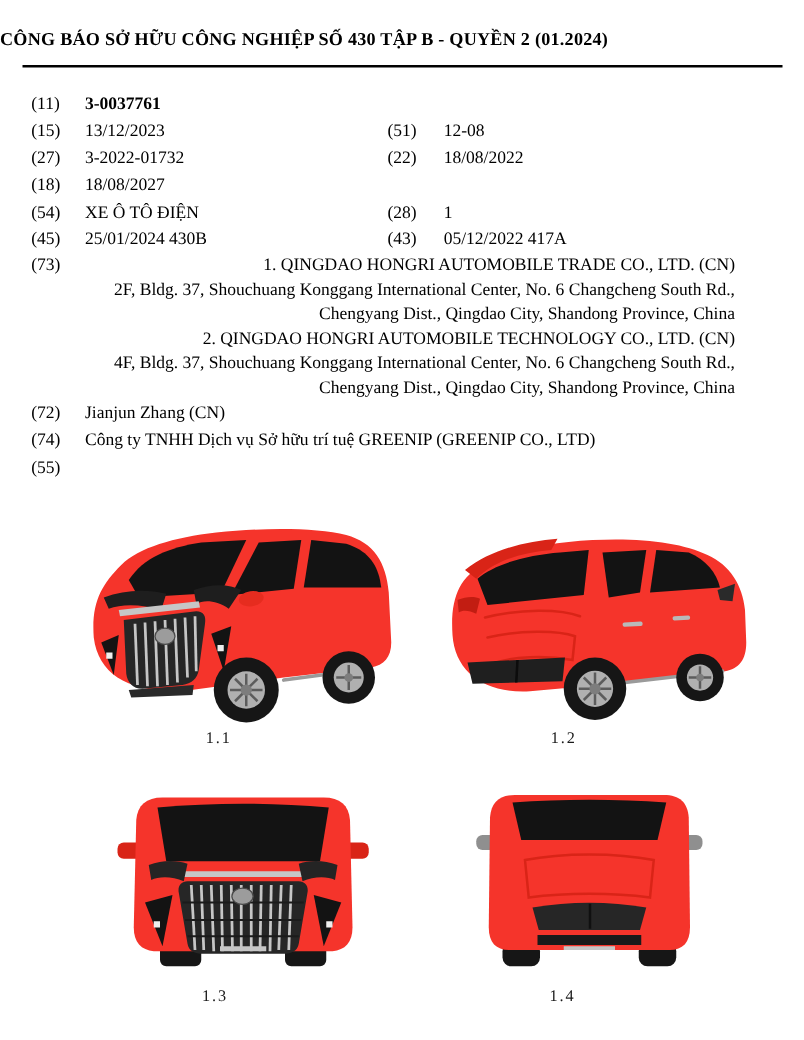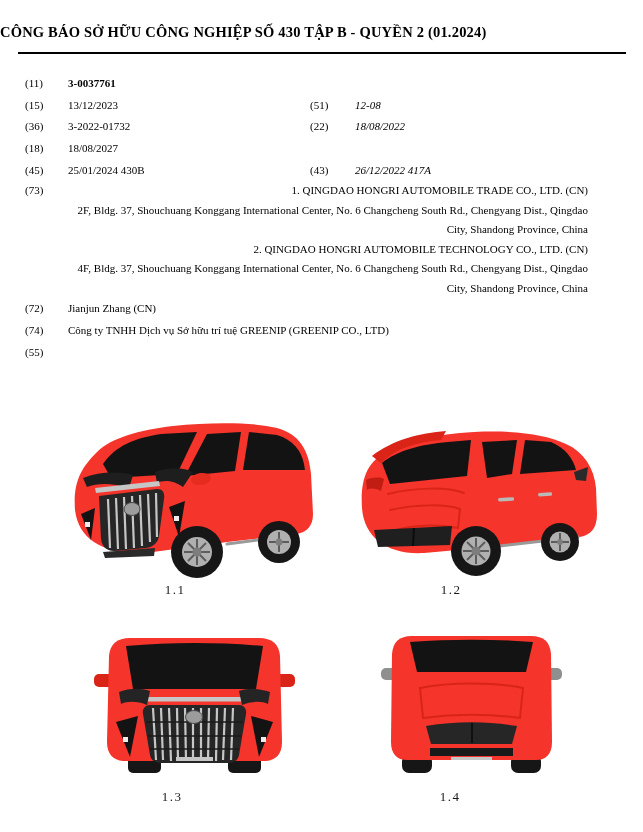--- a/index.html
+++ b/index.html
@@ -7,26 +7,26 @@
     position:relative; width:643px; height:832px; background:#ffffff;
     font-family:"Liberation Serif","DejaVu Serif",serif; color:#000;
     overflow:hidden;
   }
   .header {
     position:absolute; top:24px; left:0; width:643px; text-align:left;
     font-weight:bold; font-size:14.5px; letter-spacing:0.2px;
   }
   .rule { position:absolute; top:52px; left:18px; width:608px; border-top:2px solid #000; }
 
-  .fields { position:absolute; top:64px; left:0; width:643px; font-size:11px; padding-top:9px; }
+  .fields { position:absolute; top:64px; left:0; width:643px; font-size:14px; padding-top:9px; }
   .frow { position:relative; height:21.7px; line-height:21.7px; }
   .fc  { position:absolute; left:25px; }
   .fv  { position:absolute; left:68px; }
   .rc  { position:absolute; left:310px; }
-  .rv  { position:absolute; left:355px;font-style:italic; }
+  .rv  { position:absolute; left:355px; }
   .bold { font-weight:bold; }
 
   .block { position:relative; line-height:19.5px;text-align:right; }
   .block .fc { top:0; }
   .block .btext { position:absolute; left:68px; top:0; width:520px; }
   .block .btext p { margin:0; }
   .owners-block { height:117px; }
 
   .figure { position:absolute; }
   .figure svg { display:block; width:100%; height:100%; }
@@ -61,34 +61,40 @@
       <span class="fc">(11)</span>
       <span class="fv bold">3-0037761</span>
     </div>
     <div class="frow">
       <span class="fc">(15)</span>
       <span class="fv">13/12/2023</span>
       <span class="rc">(51)</span>
       <span class="rv">12-08</span>
     </div>
     <div class="frow">
-      <span class="fc">(36)</span>
+      <span class="fc">(27)</span>
       <span class="fv">3-2022-01732</span>
       <span class="rc">(22)</span>
       <span class="rv">18/08/2022</span>
     </div>
     <div class="frow">
       <span class="fc">(18)</span>
       <span class="fv">18/08/2027</span>
     </div>
     <div class="frow">
+      <span class="fc">(54)</span>
+      <span class="fv">XE Ô TÔ ĐIỆN</span>
+      <span class="rc">(28)</span>
+      <span class="rv">1</span>
+    </div>
+    <div class="frow">
       <span class="fc">(45)</span>
       <span class="fv">25/01/2024 430B</span>
       <span class="rc">(43)</span>
-      <span class="rv">26/12/2022 417A</span>
+      <span class="rv">05/12/2022 417A</span>
     </div>
 
     <div class="block owners-block">
       <span class="fc">(73)</span>
       <div class="btext">
         <p>1. QINGDAO HONGRI AUTOMOBILE TRADE CO., LTD. (CN)</p>
         <p>2F, Bldg. 37, Shouchuang Konggang International Center, No. 6 Changcheng South Rd., Chengyang Dist., Qingdao City, Shandong Province, China</p>
         <p>2. QINGDAO HONGRI AUTOMOBILE TECHNOLOGY CO., LTD. (CN)</p>
         <p>4F, Bldg. 37, Shouchuang Konggang International Center, No. 6 Changcheng South Rd., Chengyang Dist., Qingdao City, Shandong Province, China</p>
       </div>

